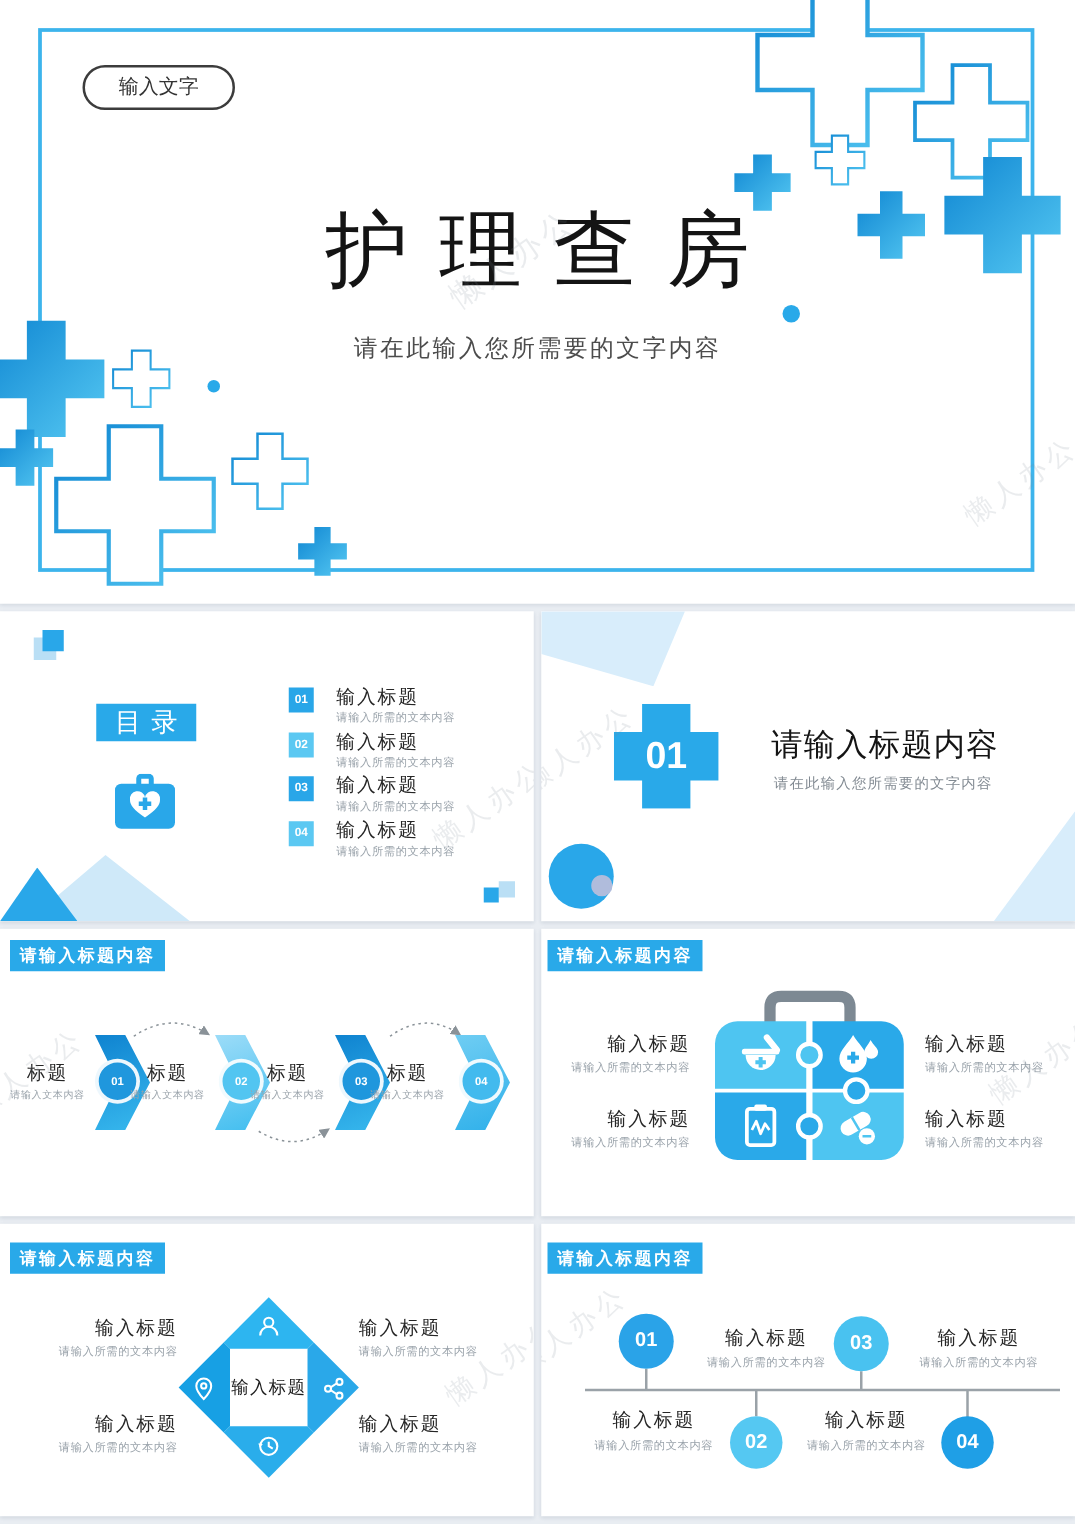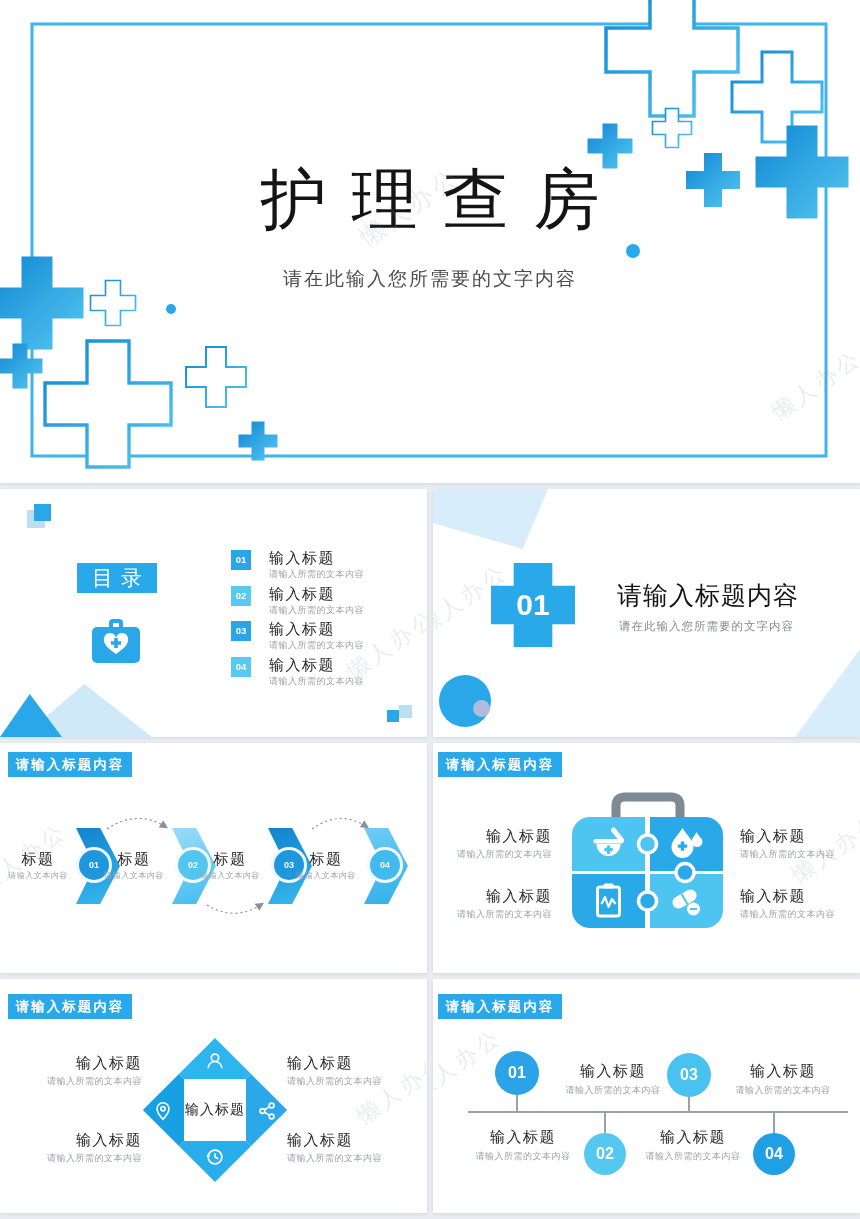--- a/index.html
+++ b/index.html
@@ -53,20 +53,22 @@
 
       <use href="#plus" transform="translate(37,303) scale(15.5)" fill="url(#bg)"></use>
       <use href="#plus" transform="translate(113,303) scale(7.5)" fill="#fff" stroke="url(#bg)" stroke-width="0.22"></use>
       <circle cx="171" cy="309" r="5" fill="#29a9e9"></circle>
       <use href="#plus" transform="translate(20,366) scale(7.5)" fill="url(#bg)"></use>
       <use href="#plus" transform="translate(108,404) scale(21)" fill="#fff" stroke="url(#bg)" stroke-width="0.16"></use>
       <use href="#plus" transform="translate(216,377) scale(10)" fill="#fff" stroke="url(#bg)" stroke-width="0.2"></use>
       <use href="#plus" transform="translate(258,441) scale(6.5)" fill="url(#bg)"></use>
     </svg>
 
+    <div class="a" style="left:66px;top:52px;width:118px;height:32px;border:2px solid #3c3c3c;border-radius:18px;
+         font-size:16px;color:#333;text-align:center;line-height:32px;background:#fff;z-index:4;">输入文字</div>
 
     <div class="a ser" style="left:0;top:155px;width:860px;text-align:center;font-size:66px;color:#141414;
          letter-spacing:.38em;text-indent:.38em;z-index:3;">护理查房</div>
 
     <div class="a" style="left:0;top:266px;width:860px;text-align:center;font-size:19px;color:#4c4c4c;
          letter-spacing:2px;z-index:3;">请在此输入您所需要的文字内容</div>
 
 
     <div class="wm" style="left:352px;top:190px;">懒人办公</div>
     <div class="wm" style="left:765px;top:370px;font-size:22px;">懒人办公</div>

